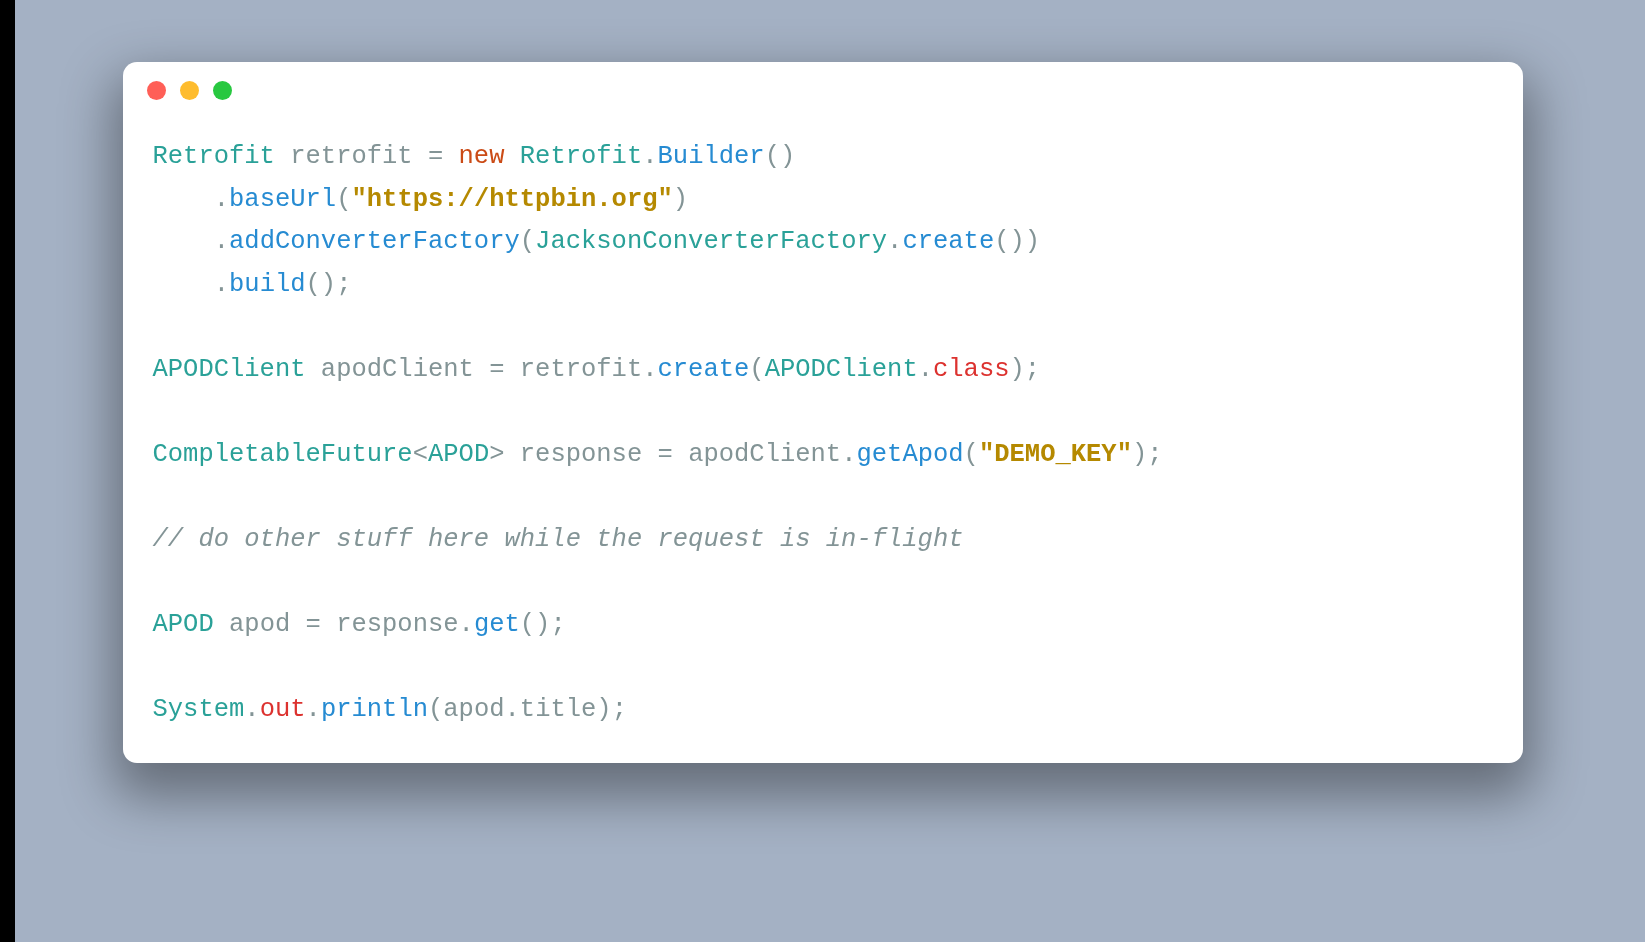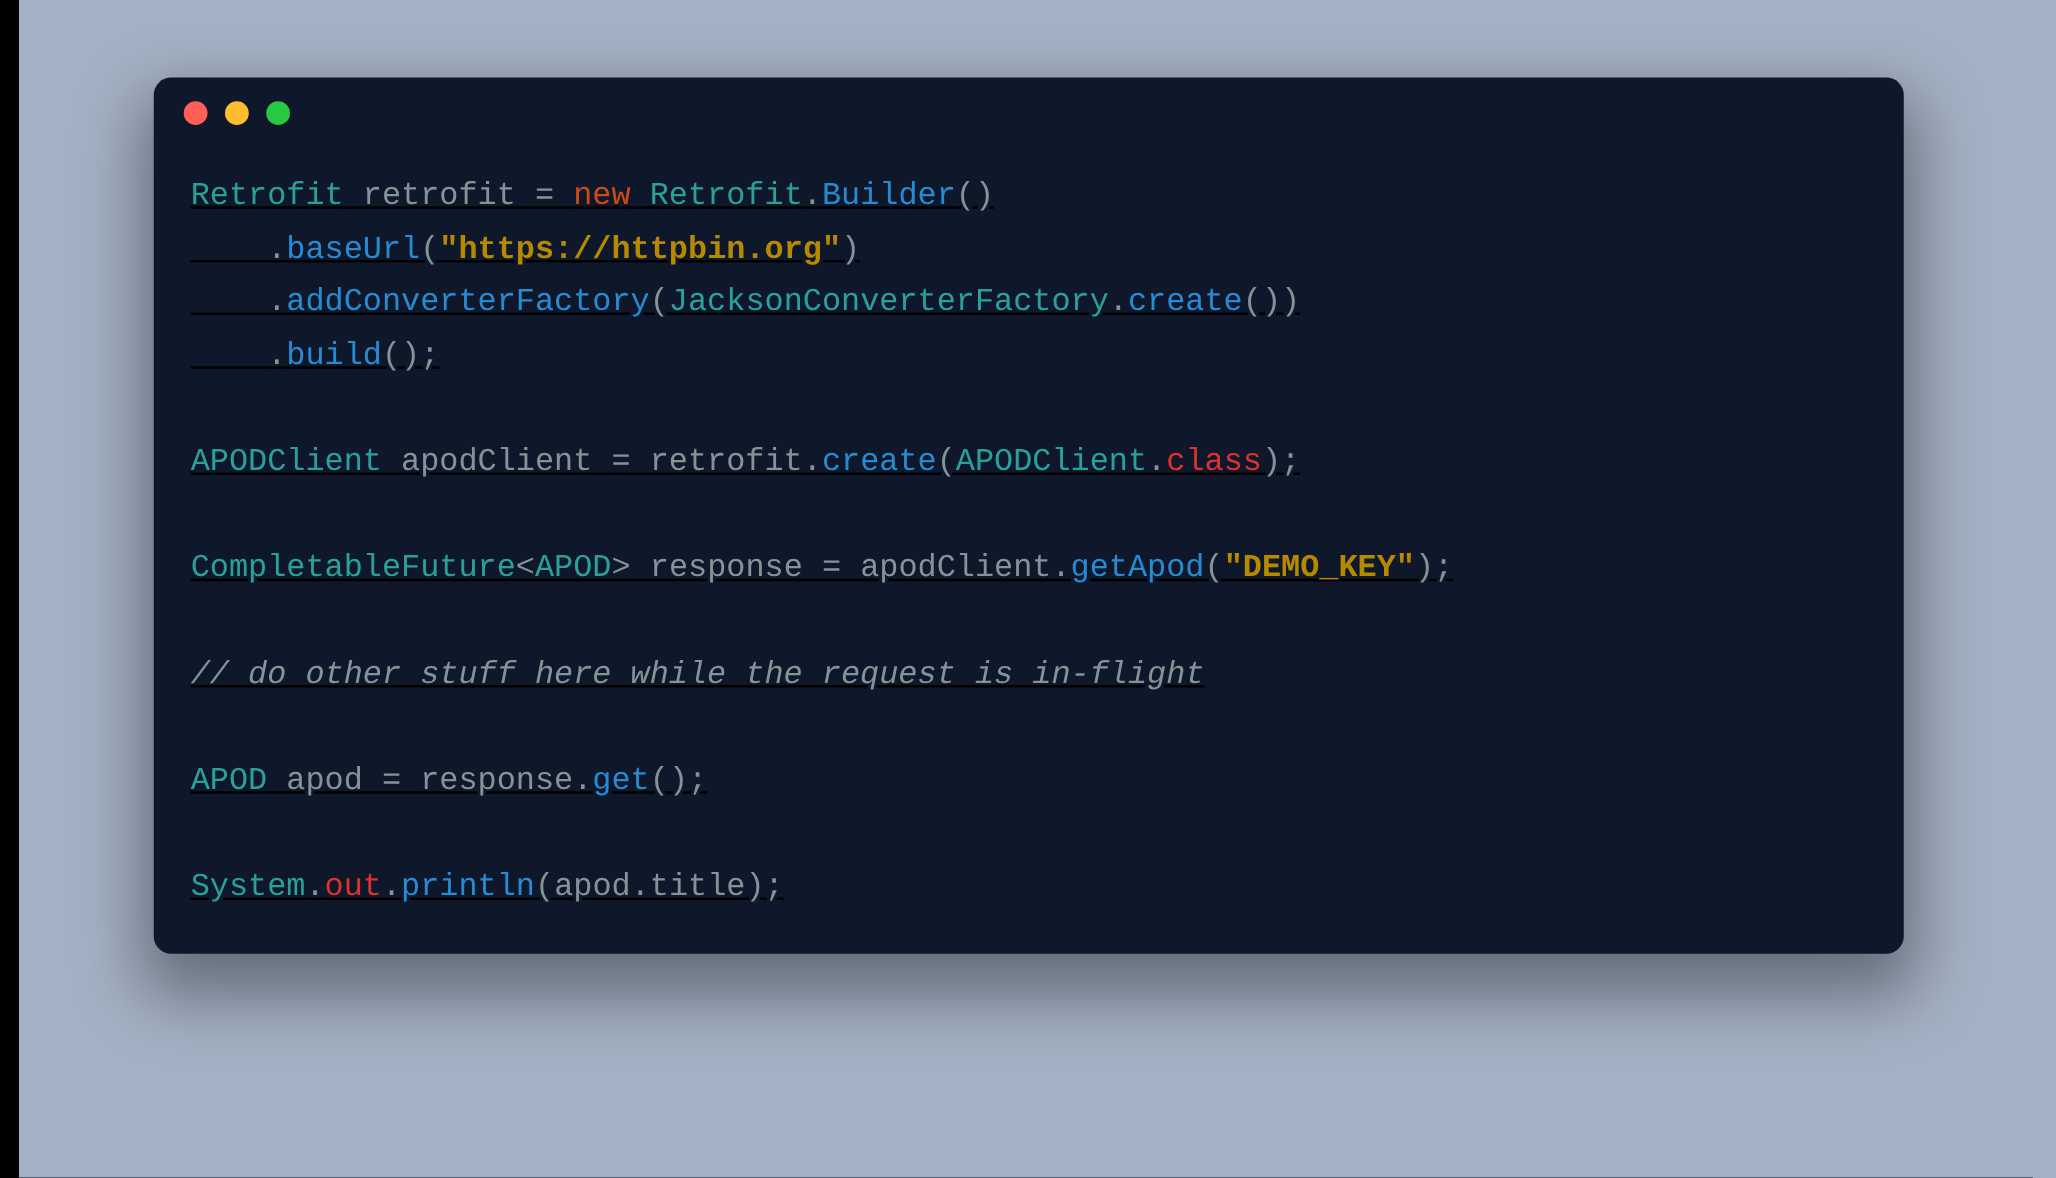--- a/index.html
+++ b/index.html
@@ -14,25 +14,24 @@
     }
     .left-edge {
       position: fixed;
       left: 0; top: 0; bottom: 0;
       width: 15px;
       background: #000;
     }
     .terminal-window {
       margin-top: 62px;
       width: 1400px;
-      background: #0f172a;
+      background: #ffffff;
       border-radius: 14px;
       box-shadow: 0 24px 52px 10px rgba(0, 0, 0, 0.38);
       padding-bottom: 32px;
-      text-decoration: underline;
     }
     .titlebar {
       height: 56px;
       display: flex;
       align-items: center;
       padding-left: 24px;
       gap: 14px;
     }
     .dot {
       width: 19px; height: 19px; border-radius: 50%;

